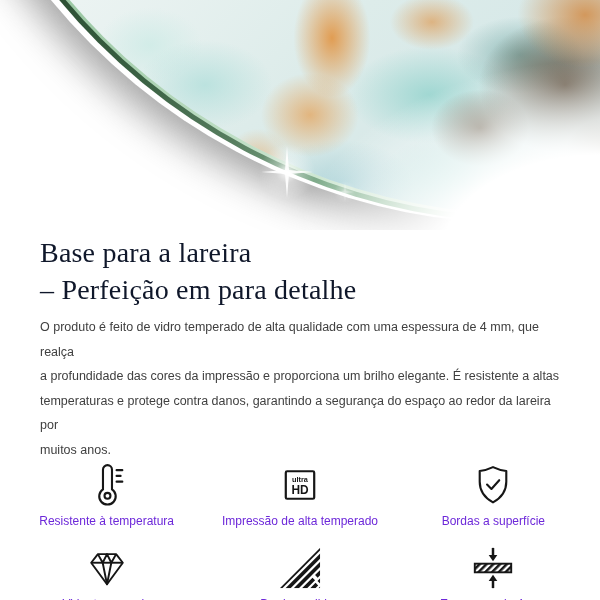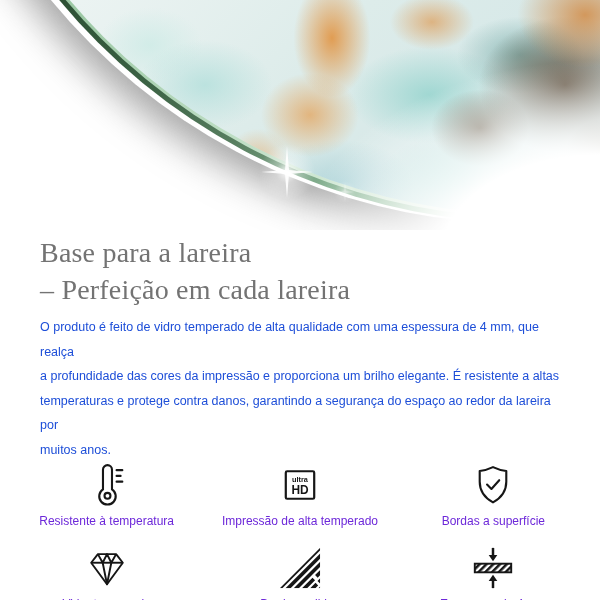--- a/index.html
+++ b/index.html
@@ -68,29 +68,29 @@
   }
 
   
   .content { padding: 0 40px; }
   .title {
     margin: 4px 0 0 0;
     font-family: "Liberation Serif", serif;
     font-weight: 400;
     font-size: 28px;
     line-height: 37px;
-    color: #737373;
+    color: #0f172a;
     letter-spacing: 0.2px;
   }
   .title span { display: block; }
   .description {
     margin: 7px 0 0 0;
     font-size: 12.5px;
     line-height: 24.5px;
-    color: #1d4ed8;
+    color: #404040;
     white-space: pre-line;
   }
 
   
   .features {
     margin-top: 1px;
     padding: 0 10px;
     display: grid;
     grid-template-columns: 1fr 1fr 1fr;
     row-gap: 18px;
@@ -132,21 +132,21 @@
   <svg class="sparkle2" width="24" height="24" viewBox="0 0 60 60">
     <circle cx="30" cy="30" r="28" fill="url(#glow)"></circle>
     <path d="M30 6 L32 28 L54 30 L32 32 L30 54 L28 32 L6 30 L28 28 Z" fill="#ffffff" opacity="0.85"></path>
   </svg>
   <div class="hero-fade"></div>
 </div>
 
 <div class="content">
   <h1 class="title">
     <span>Base para a lareira</span>
-    <span>– Perfeição em cada lareira</span>
+    <span>– Perfeição em para detalhe</span>
   </h1>
   <p class="description">O produto é feito de vidro temperado de alta qualidade com uma espessura de 4 mm, que realça
 a profundidade das cores da impressão e proporciona um brilho elegante. É resistente a altas
 temperaturas e protege contra danos, garantindo a segurança do espaço ao redor da lareira por
 muitos anos.</p>
 </div>
 
 <div class="features">
 
   <div class="feature">

